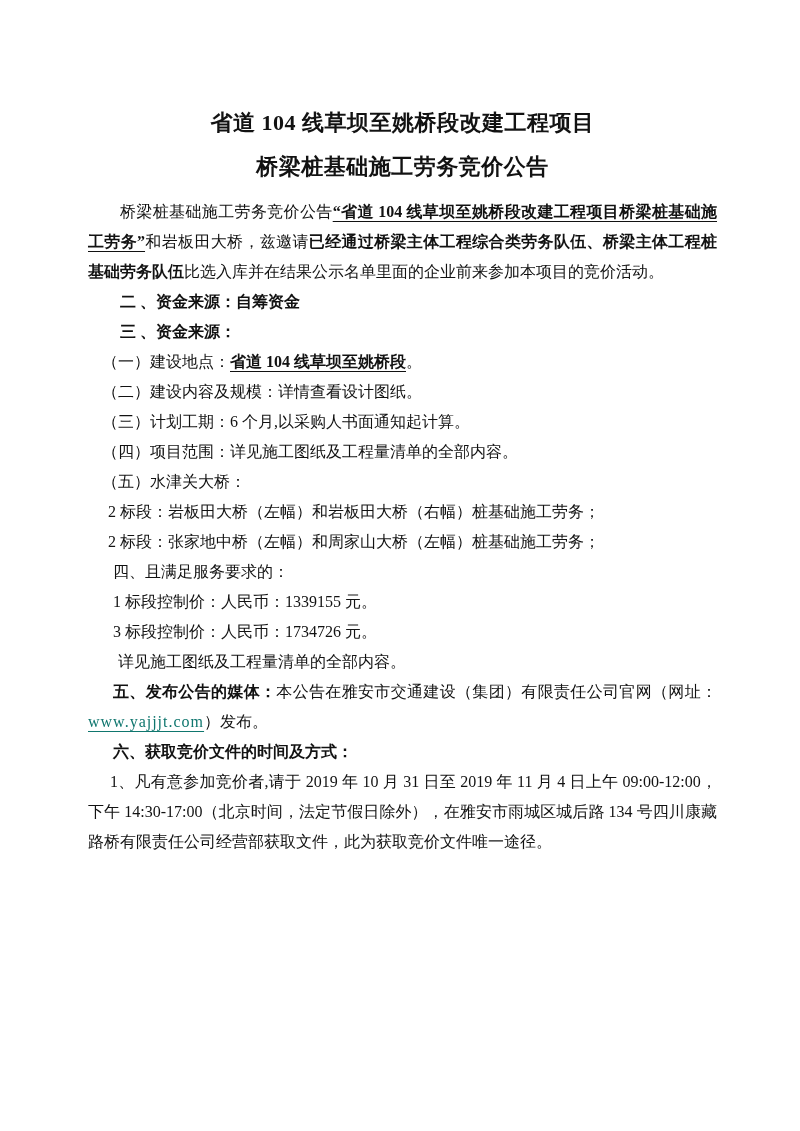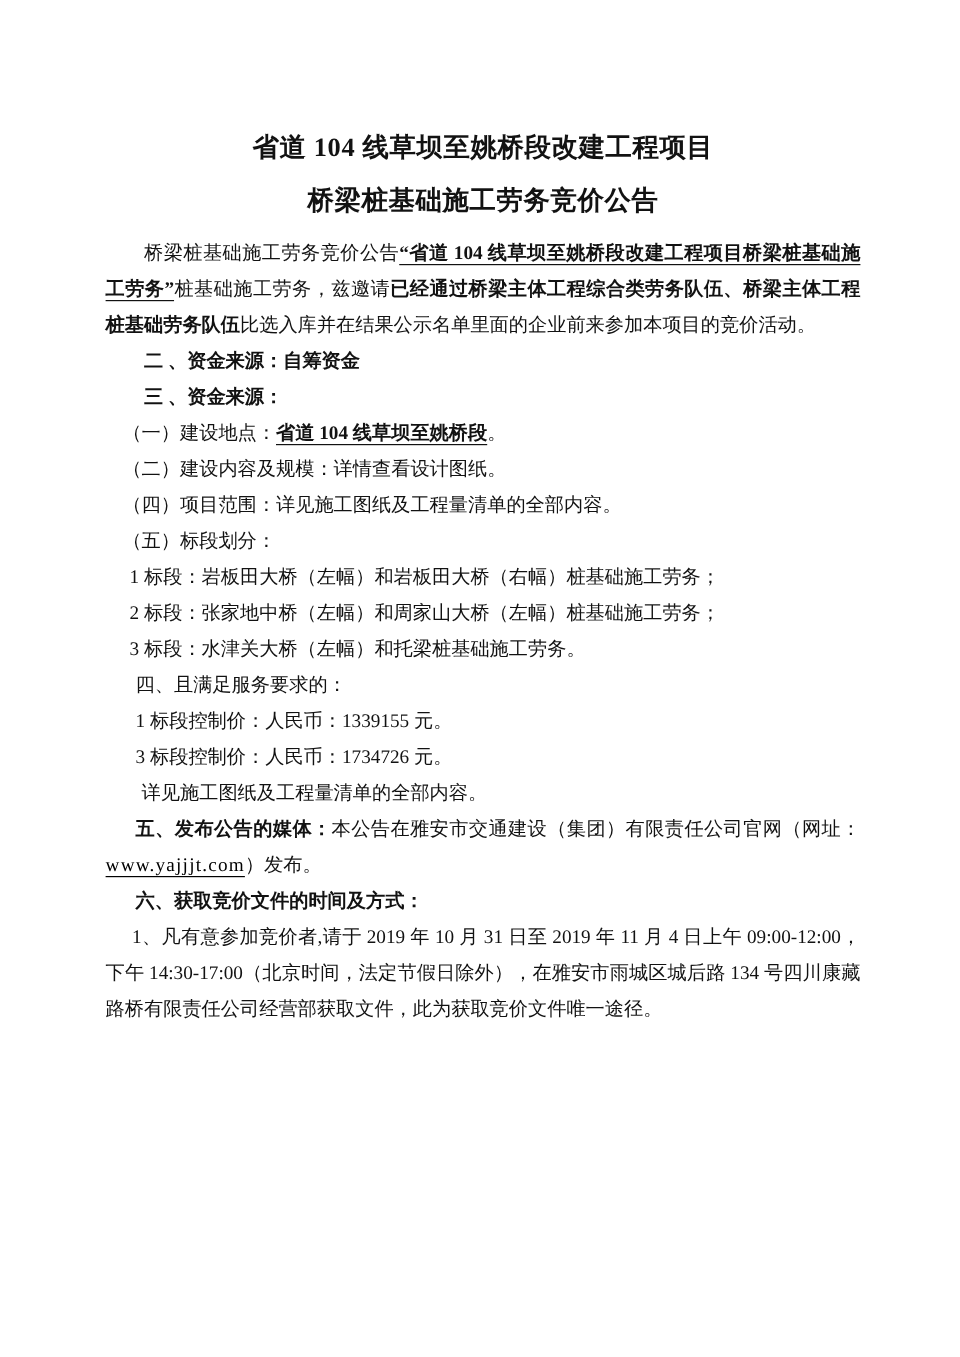--- a/index.html
+++ b/index.html
@@ -47,56 +47,56 @@
   }
   .ind-heading { padding-left: 32px; }
   .ind-456   { padding-left: 25px; }
   .ind-item  { padding-left: 14px; }
   .ind-lot   { padding-left: 20px; }
   .ind-price { padding-left: 25px; }
   .ind-note  { padding-left: 30px; }
   .para-5 { text-indent: 25px; }
   .para-6 { text-indent: 22px; }
   .url-link {
-    color: #000000;
+    color: #0f766e;
     letter-spacing: 1px;
     cursor: pointer;
     font-family: Liberation Serif, serif;
   }
 </style>
 </head>
 <body>
 
 <div class="page">
   <div class="content">
 
     <h1 class="doc-title">省道 104 线草坝至姚桥段改建工程项目</h1>
     <h1 class="doc-title">桥梁桩基础施工劳务竞价公告</h1>
 
     <div class="body-text">
 
-      <p class="intro"><span>桥梁桩基础施工劳务竞价公告</span><span class="b u">“省道 104 线草坝至姚桥段改建工程项目桥梁桩基础施工劳务”</span><span>桩基础施工劳务，兹邀请</span><span class="b">已经通过桥梁主体工程综合类劳务队伍、桥梁主体工程桩基础劳务队伍</span><span>比选入库并在结果公示名单里面的企业前来参加本项目的竞价活动。</span></p>
+      <p class="intro"><span>桥梁桩基础施工劳务竞价公告</span><span class="b u">“省道 104 线草坝至姚桥段改建工程项目桥梁桩基础施工劳务”</span><span>和岩板田大桥，兹邀请</span><span class="b">已经通过桥梁主体工程综合类劳务队伍、桥梁主体工程桩基础劳务队伍</span><span>比选入库并在结果公示名单里面的企业前来参加本项目的竞价活动。</span></p>
 
 
       <p class="ind-heading"><span class="b">二 、资金来源：</span><span class="b">自筹资金</span></p>
 
       <p class="ind-heading"><span class="b">三 、资金来源：</span></p>
 
       <p class="ind-item"><span>（一）建设地点：</span><span class="b u">省道 104 线草坝至姚桥段</span><span>。</span></p>
 
       <p class="ind-item">（二）建设内容及规模：详情查看设计图纸。</p>
 
+      <p class="ind-item">（三）计划工期：6 个月,以采购人书面通知起计算。</p>
 
       <p class="ind-item">（四）项目范围：详见施工图纸及工程量清单的全部内容。</p>
 
-      <p class="ind-item">（五）标段划分：</p>
+      <p class="ind-item">（五）水津关大桥：</p>
 
-      <p class="ind-lot">1 标段：岩板田大桥（左幅）和岩板田大桥（右幅）桩基础施工劳务；</p>
+      <p class="ind-lot">2 标段：岩板田大桥（左幅）和岩板田大桥（右幅）桩基础施工劳务；</p>
       <p class="ind-lot">2 标段：张家地中桥（左幅）和周家山大桥（左幅）桩基础施工劳务；</p>
-      <p class="ind-lot">3 标段：水津关大桥（左幅）和托梁桩基础施工劳务。</p>
 
       <p class="ind-456">四、且满足服务要求的：</p>
 
       <p class="ind-price">1 标段控制价：人民币：1339155 元。</p>
       <p class="ind-price">3 标段控制价：人民币：1734726 元。</p>
 
       <p class="ind-note">详见施工图纸及工程量清单的全部内容。</p>
 
       <p class="para-5"><span class="b">五、发布公告的媒体：</span><span>本公告在雅安市交通建设（集团）有限责任公司官网（网址：</span><span class="u url-link">www.yajjjt.com</span><span>）发布。</span></p>
 

